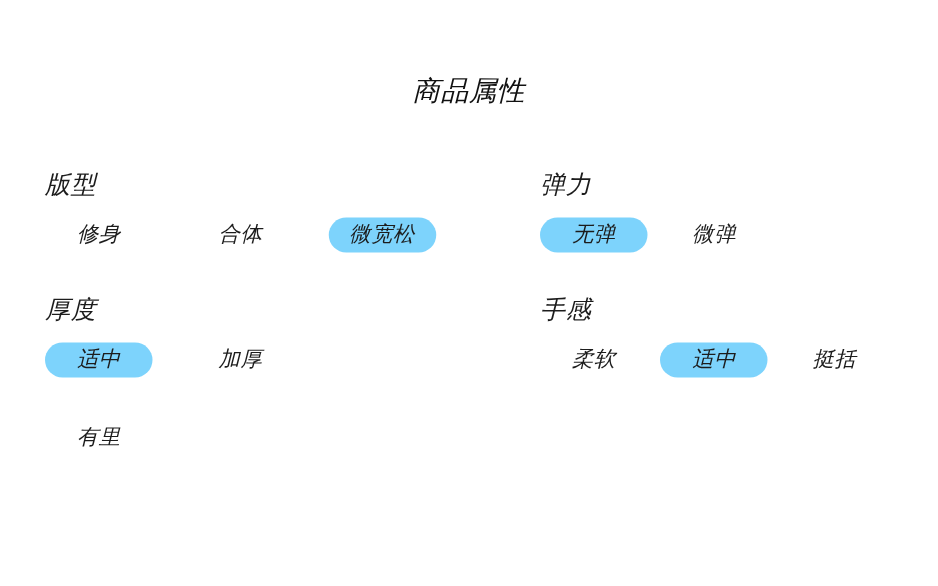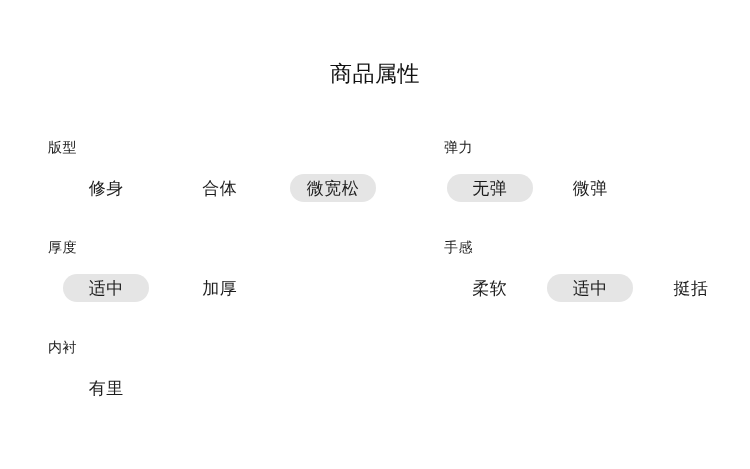--- a/index.html
+++ b/index.html
@@ -12,20 +12,21 @@
     background: #ffffff;
     font-family: "DejaVu Sans", "Liberation Sans", sans-serif;
     color: #1a1a1a;
     overflow: hidden;
   }
   .page {
     position: relative;
     width: 750px;
     height: 368px;
     box-sizing: border-box;
+    font-style: italic;
   }
   .page-title {
     position: absolute;
     top: 60px;
     left: 0;
     width: 750px;
     text-align: center;
     font-size: 22px;
     line-height: 28px;
     font-weight: 500;
@@ -44,60 +45,60 @@
   .attr-section {
     position: relative;
     box-sizing: border-box;
   }
   .attr-section.left {
     padding-left: 36px;
     padding-right: 22px;
   }
   .attr-section.right {
     padding-left: 34px;
-    padding-right: 16px;
+    padding-right: 29px;
   }
   .section-label {
-    font-size: 14px;
+    font-size: 20px;
     line-height: 22px;
     color: #1c1c1c;
     font-weight: 400;
-    margin: 0 0 16px 12px;
+    margin: 0 0 16px 0;
     letter-spacing: 0.5px;
   }
   .option-row {
     display: grid;
     grid-template-columns: 1fr 1fr 1fr;
     align-items: center;
   }
   .option {
     display: flex;
     align-items: center;
-    justify-content: flex-end;
+    justify-content: flex-start;
     height: 28px;
   }
   .option-chip {
     display: inline-flex;
     align-items: center;
     justify-content: center;
     min-width: 86px;
     height: 28px;
     padding: 0 12px;
     box-sizing: border-box;
     border-radius: 14px;
     font-size: 17px;
     line-height: 28px;
     color: #1c1c1c;
     letter-spacing: 0.5px;
     background: transparent;
     white-space: nowrap;
     cursor: pointer;
   }
   .option-chip.selected {
-    background: #e5e5e5;
+    background: #7dd3fc;
   }
 </style>
 </head>
 <body>
 
 <div class="page">
 
   <div class="page-title">商品属性</div>
 
   <div class="attr-grid">
@@ -150,21 +151,20 @@
         <div class="option">
           <span class="option-chip selected">适中</span>
         </div>
         <div class="option">
           <span class="option-chip">挺括</span>
         </div>
       </div>
     </div>
 
     <div class="attr-section left">
-      <div class="section-label">内衬</div>
       <div class="option-row">
         <div class="option">
           <span class="option-chip">有里</span>
         </div>
       </div>
     </div>
 
 
   </div>
 </div>

